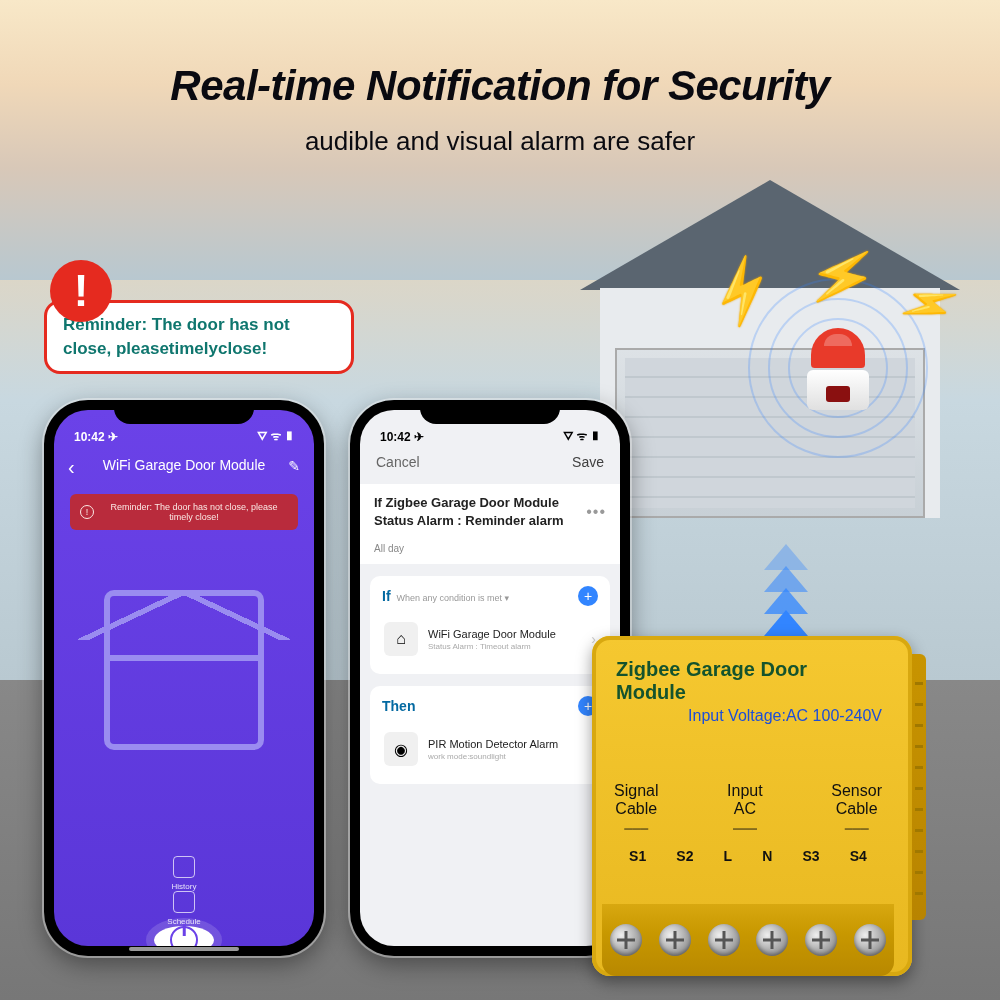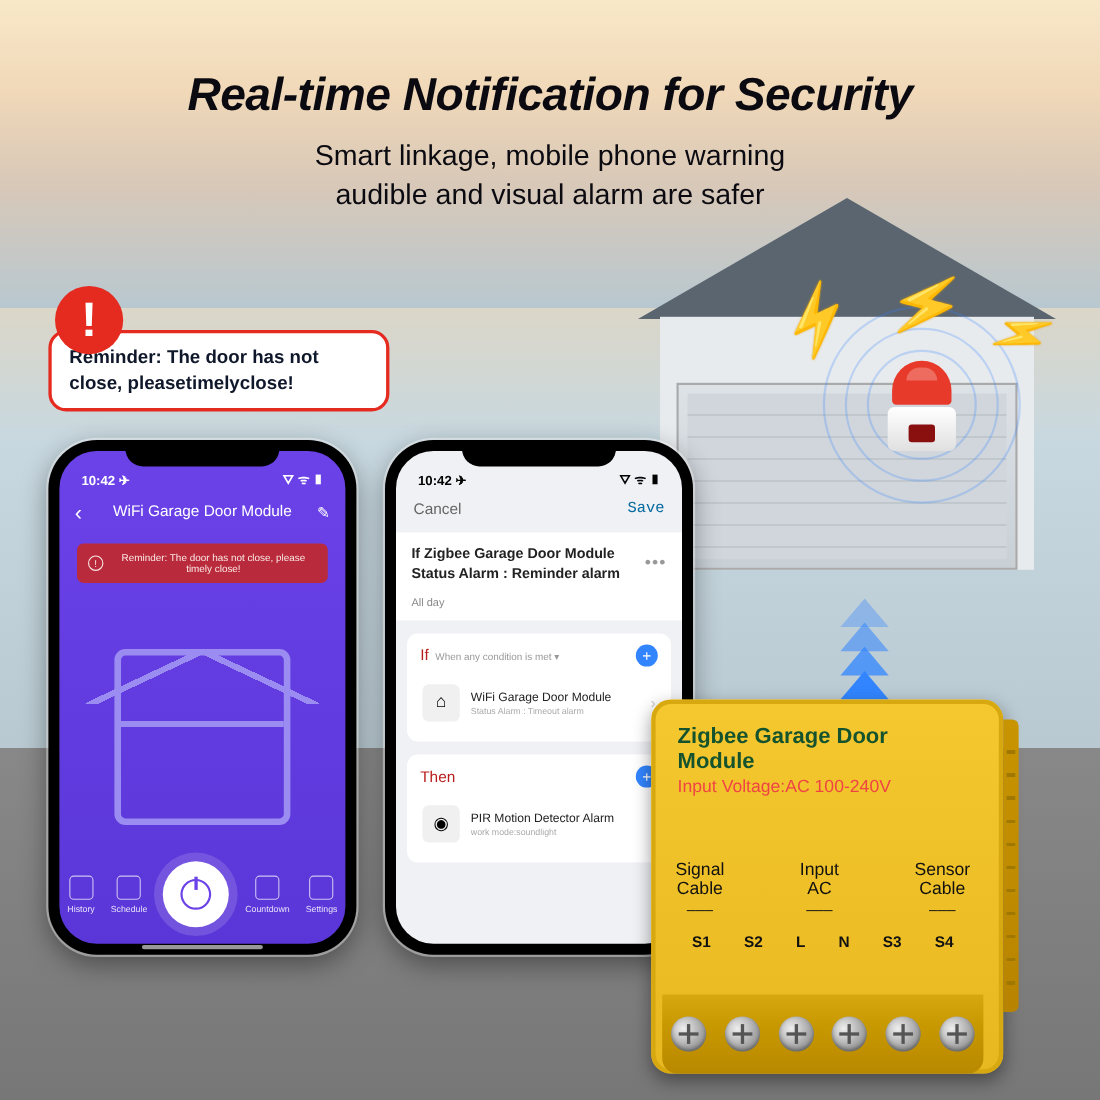--- a/index.html
+++ b/index.html
@@ -13,58 +13,58 @@
   .bg .house .garage { position: absolute; top: 168px; left: 35px; width: 310px; height: 170px; background: linear-gradient(to bottom, #dde2e6 0%, #c8d0d6 100%); border: 2px solid #aaa; }
   .bg .house .garage::before { content: ''; position: absolute; inset: 8px; background: repeating-linear-gradient(to bottom, #d0d6dc 0, #d0d6dc 18px, #c0c8ce 18px, #c0c8ce 20px); }
 
   .heading { position: absolute; top: 22px; left: 50%; transform: translateX(-50%); text-align: center; width: 100%; margin-top: 40px; }
   .heading h1 { font-size: 42px; font-weight: 900; color: #0a0a10; font-style: italic; letter-spacing: -0.5px; }
   .heading .sub { font-size: 26px; color: #0a0a10; margin-top: 14px; line-height: 1.35; }
 
   .reminder-tag { position: absolute; top: 300px; left: 44px; width: 310px; }
   .reminder-tag .badge { position: absolute; top: -40px; left: 6px; width: 62px; height: 62px; background: #e52a1f; border-radius: 50%; display: flex; align-items: center; justify-content: center; }
   .reminder-tag .badge span { color: #fff; font-size: 44px; font-weight: 900; }
-  .reminder-tag .box { border: 3px solid #e52a1f; border-radius: 16px; background: #fff; padding: 10px 16px 10px 16px; color: #0f172a; font-size: 17px; font-weight: 600; line-height: 1.4; }
-
-  .phone { position: absolute; width: 280px; height: 468px; background: #000; border-radius: 44px; box-shadow: 0 0 0 2px rgba(255,255,255,.4), 0 8px 24px rgba(0,0,0,.4); }
+  .reminder-tag .box { border: 3px solid #e52a1f; border-radius: 16px; background: #fff; padding: 10px 16px 10px 16px; color: #0f766e; font-size: 17px; font-weight: 600; line-height: 1.4; }
+
+  .phone { position: absolute; width: 280px; height: 556px; background: #000; border-radius: 44px; box-shadow: 0 0 0 2px rgba(255,255,255,.4), 0 8px 24px rgba(0,0,0,.4); }
   .phone .notch { position: absolute; top: 0; left: 50%; transform: translateX(-50%); width: 140px; height: 24px; background: #000; border-radius: 0 0 16px 16px; z-index: 10; }
   .phone .screen { position: absolute; top: 10px; left: 10px; right: 10px; bottom: 10px; border-radius: 34px; overflow: hidden; }
   .phone .home-bar { position: absolute; bottom: 5px; left: 50%; transform: translateX(-50%); width: 110px; height: 4px; background: rgba(255,255,255,.6); border-radius: 3px; z-index: 10; }
 
   .phone-left { top: 400px; left: 44px; }
   .phone-left .screen { background: linear-gradient(to bottom, #6b42e8 0%, #5a36d8 100%); }
   .status-bar { height: 36px; display: flex; justify-content: space-between; align-items: flex-end; padding: 0 20px 2px; color: #fff; font-size: 12px; font-weight: 600; }
   .p1-header { position: relative; color: #fff; text-align: center; padding: 10px 0 14px; }
   .p1-header .back { position: absolute; left: 14px; top: 10px; font-size: 20px; }
   .p1-header .title { font-size: 14px; }
   .p1-header .edit { position: absolute; right: 14px; top: 12px; font-size: 14px; }
   .p1-alert { margin: 6px 16px; background: rgba(200,40,30,.85); border-radius: 6px; padding: 8px 10px; color: #fbe8e4; font-size: 9px; text-align: center; display: flex; align-items: center; gap: 6px; }
   .p1-alert .ic { width: 14px; height: 14px; border: 1.5px solid #fbe8e4; border-radius: 50%; display: inline-flex; align-items: center; justify-content: center; font-size: 9px; flex-shrink: 0; }
   .p1-garage-ic { margin: 60px auto 0; width: 160px; height: 160px; border: 6px solid #9a8cf0; border-radius: 10px; background: linear-gradient(to bottom, transparent 40%, #9a8cf0 40%, #9a8cf0 calc(40% + 6px), transparent calc(40% + 6px)); position: relative; }
   .p1-garage-ic::before { content: ''; position: absolute; top: -6px; left: -32px; right: -32px; height: 50px; background: linear-gradient(to bottom right, transparent 49%, #9a8cf0 49%, #9a8cf0 55%, transparent 55%), linear-gradient(to bottom left, transparent 49%, #9a8cf0 49%, #9a8cf0 55%, transparent 55%); background-size: 50% 100%; background-position: left, right; background-repeat: no-repeat; }
-  .p1-bottom { position: absolute; bottom: 0; left: 0; right: 0; height: 90px; display: flex; justify-content: space-around; align-items: center; color: rgba(255,255,255,.85); }
+  .p1-bottom { position: absolute; bottom: 0; left: 0; right: 0; height: 90px; display: flex; justify-content: space-around; align-items: center; color: rgba(255,255,255,.85); flex-direction: column; }
   .p1-bottom .item { display: flex; flex-direction: column; align-items: center; gap: 4px; font-size: 8px; }
   .p1-bottom .ic { width: 22px; height: 22px; border: 1.5px solid rgba(255,255,255,.7); border-radius: 4px; }
   .p1-bottom .power { width: 60px; height: 60px; background: #fff; border-radius: 50%; display: flex; align-items: center; justify-content: center; box-shadow: 0 0 0 8px rgba(255,255,255,.15); }
   .p1-bottom .power span { width: 28px; height: 28px; border: 2.5px solid #6b42e8; border-radius: 50%; position: relative; }
   .p1-bottom .power span::after { content:''; position:absolute; top:-4px; left:50%; transform:translateX(-50%); width:2.5px; height:12px; background:#6b42e8; }
 
   .phone-right { top: 400px; left: 350px; }
   .phone-right .screen { background: #f0f1f4; }
   .phone-right .status-bar { color: #000; }
   .p2-header { display: flex; justify-content: space-between; padding: 8px 16px; font-size: 14px; }
   .p2-header .cancel { color: #666; }
-  .p2-header .save { color: #0369a1; font-weight: 500; font-family: Liberation Mono, monospace; }
+  .p2-header .save { color: #404040; font-weight: 500; }
   .p2-title-row { background: #fff; margin: 6px 0 0; padding: 10px 14px; display: flex; justify-content: space-between; align-items: center; }
   .p2-title-row .t { font-size: 13px; font-weight: 600; line-height: 1.35; color: #222; }
   .p2-title-row .dots { color: #999; font-size: 16px; letter-spacing: 1px; }
   .p2-all { padding: 4px 14px 10px; font-size: 10px; color: #888; background: #fff; }
   .p2-card { background: #fff; margin: 12px 10px; border-radius: 10px; padding: 10px 12px; }
   .p2-card .hd { display: flex; justify-content: space-between; align-items: center; margin-bottom: 8px; }
-  .p2-card .hd .lab { font-size: 14px; font-weight: 400; color: #b91c1c; }
+  .p2-card .hd .lab { font-size: 14px; font-weight: 700; color: #0369a1; }
   .p2-card .hd .sub { font-size: 9px; color: #999; margin-left: 6px; font-weight: 400; }
   .p2-card .hd .plus { width: 20px; height: 20px; background: #3285ff; color: #fff; border-radius: 50%; display: flex; align-items: center; justify-content: center; font-size: 14px; }
   .p2-row { display: flex; align-items: center; gap: 10px; padding: 8px 2px; }
   .p2-row .thumb { width: 34px; height: 34px; background: #f0f0f0; border-radius: 6px; display: flex; align-items: center; justify-content: center; font-size: 16px; }
   .p2-row .txt { flex: 1; }
   .p2-row .txt .n { font-size: 11px; color: #222; font-weight: 500; }
   .p2-row .txt .d { font-size: 8px; color: #aaa; margin-top: 2px; }
   .p2-row .chev { color: #ccc; font-size: 14px; }
 
   .alarm-area { position: absolute; top: 278px; right: 72px; text-align: center; }
@@ -80,21 +80,21 @@
   .siren .base::before { content:''; position:absolute; bottom:8px; left:50%; transform:translateX(-50%); width:24px; height:16px; background:#8a1010; border-radius:3px; }
   .bolt { position: absolute; font-size: 56px; color: #ffd400; text-shadow: 0 0 2px #e8a000; z-index: 3; transform: rotate(var(--r)); }
   .alarm-note { margin-top: 4px; font-size: 16px; color: #222; line-height: 1.35; }
 
   .module { position: absolute; bottom: 24px; right: 88px; width: 320px; height: 340px; }
   .module .body { position: absolute; inset: 0; background: linear-gradient(to bottom, #f5c830 0%, #e8b820 100%); border-radius: 18px; box-shadow: inset 0 0 0 4px #d8a810, 0 6px 16px rgba(0,0,0,.4); }
   .module .right-side { position:absolute; right:-14px; top:18px; bottom:56px; width:14px; background:linear-gradient(to bottom,#c89400,#b88400); border-radius:0 6px 6px 0; }
   .module .right-side::before { content:''; position:absolute; inset:10px 3px; background:repeating-linear-gradient(to bottom, transparent 0, transparent 18px, #a07800 18px, #a07800 21px); }
   .module .label { position: absolute; top: 22px; left: 24px; right: 30px; font-family: Arial; }
   .module .label .l1 { font-size: 20px; font-weight: 700; color: #14532d; }
-  .module .label .l2 { font-size: 16px; color: #ef4444; margin-top: 3px; }
+  .module .label .l2 { font-size: 16px; color: #1d4ed8; margin-top: 3px; text-align: right; }
   .module .label .l3 { font-size: 16px; color: #111; margin-top: 2px; display:flex; align-items:center; gap:12px; }
   .module .label .ce { font-size:28px; font-weight:300; letter-spacing:2px; }
   .module .cable-row { position:absolute; top:146px; left:22px; right:30px; display:flex; justify-content:space-between; font-size:16px; color:#111; }
   .module .cable-row div { text-align:center; line-height:1.15; }
   .module .terminals-label { position:absolute; top:212px; left:22px; right:30px; display:flex; justify-content:space-around; font-size:14px; font-weight:600; color:#111; }
   .module .terminals { position:absolute; bottom:0; left:10px; right:18px; height:72px; display:flex; justify-content:space-around; align-items:center; background: linear-gradient(to bottom, #d8a810 0%, #c89800 40%, #b88800 100%); border-radius:0 0 14px 14px; }
   .module .terminals .scr { width:32px; height:32px; background:radial-gradient(circle at 35% 35%, #eee, #aaa 55%, #888); border-radius:50%; position:relative; box-shadow: inset 0 -2px 4px rgba(0,0,0,.4); }
   .module .terminals .scr::before { content:''; position:absolute; top:50%; left:50%; transform:translate(-50%,-50%); width:18px; height:3px; background:#555; }
   .module .terminals .scr::after { content:''; position:absolute; top:50%; left:50%; transform:translate(-50%,-50%); width:3px; height:18px; background:#555; }
 
@@ -110,21 +110,20 @@
     <div class="roof"></div>
     <div class="wall"></div>
     <div class="garage"></div>
   </div>
   <div class="ground"></div>
 </div>
 
 <div class="heading">
   <h1>Real-time Notification for Security</h1>
   <div class="sub">
-    <div>Smart linkage, mobile phone warning</div>
     <div>audible and visual alarm are safer</div>
   </div>
 </div>
 
 <div class="reminder-tag">
   <div class="badge">
       <span>!</span>
     </div>
   <div class="box">Reminder: The door has not close, pleasetimelyclose!</div>
 </div>

